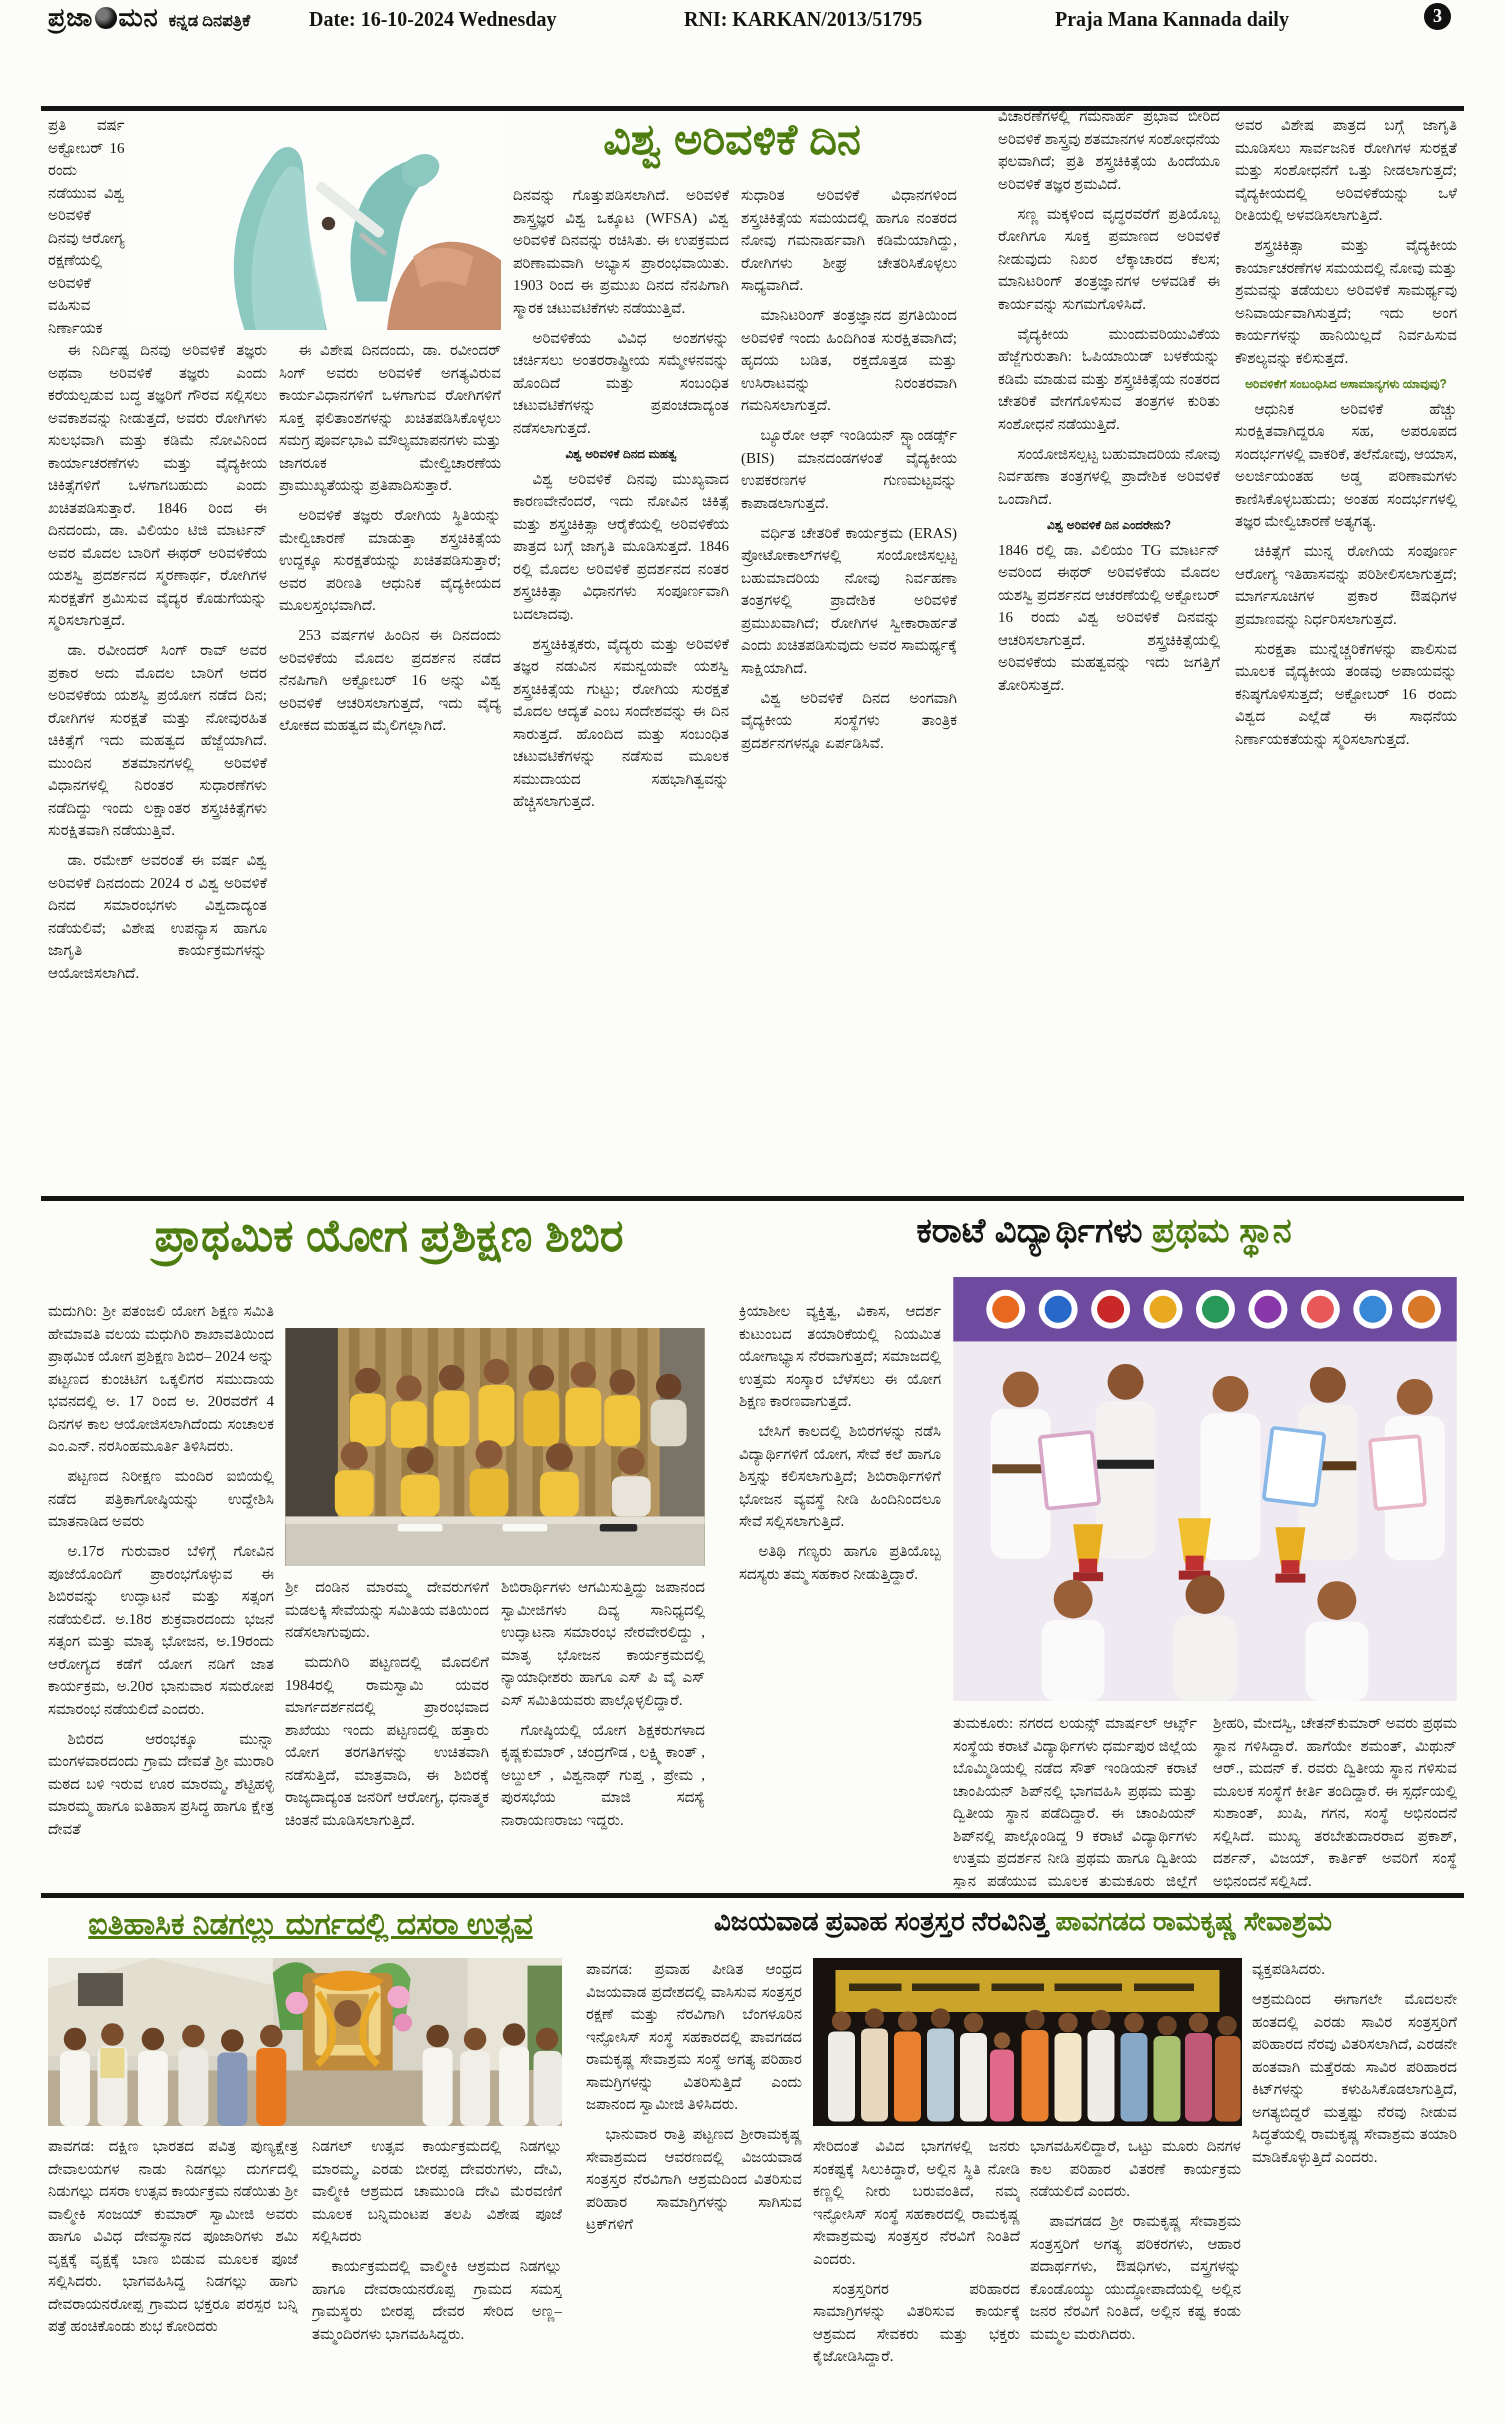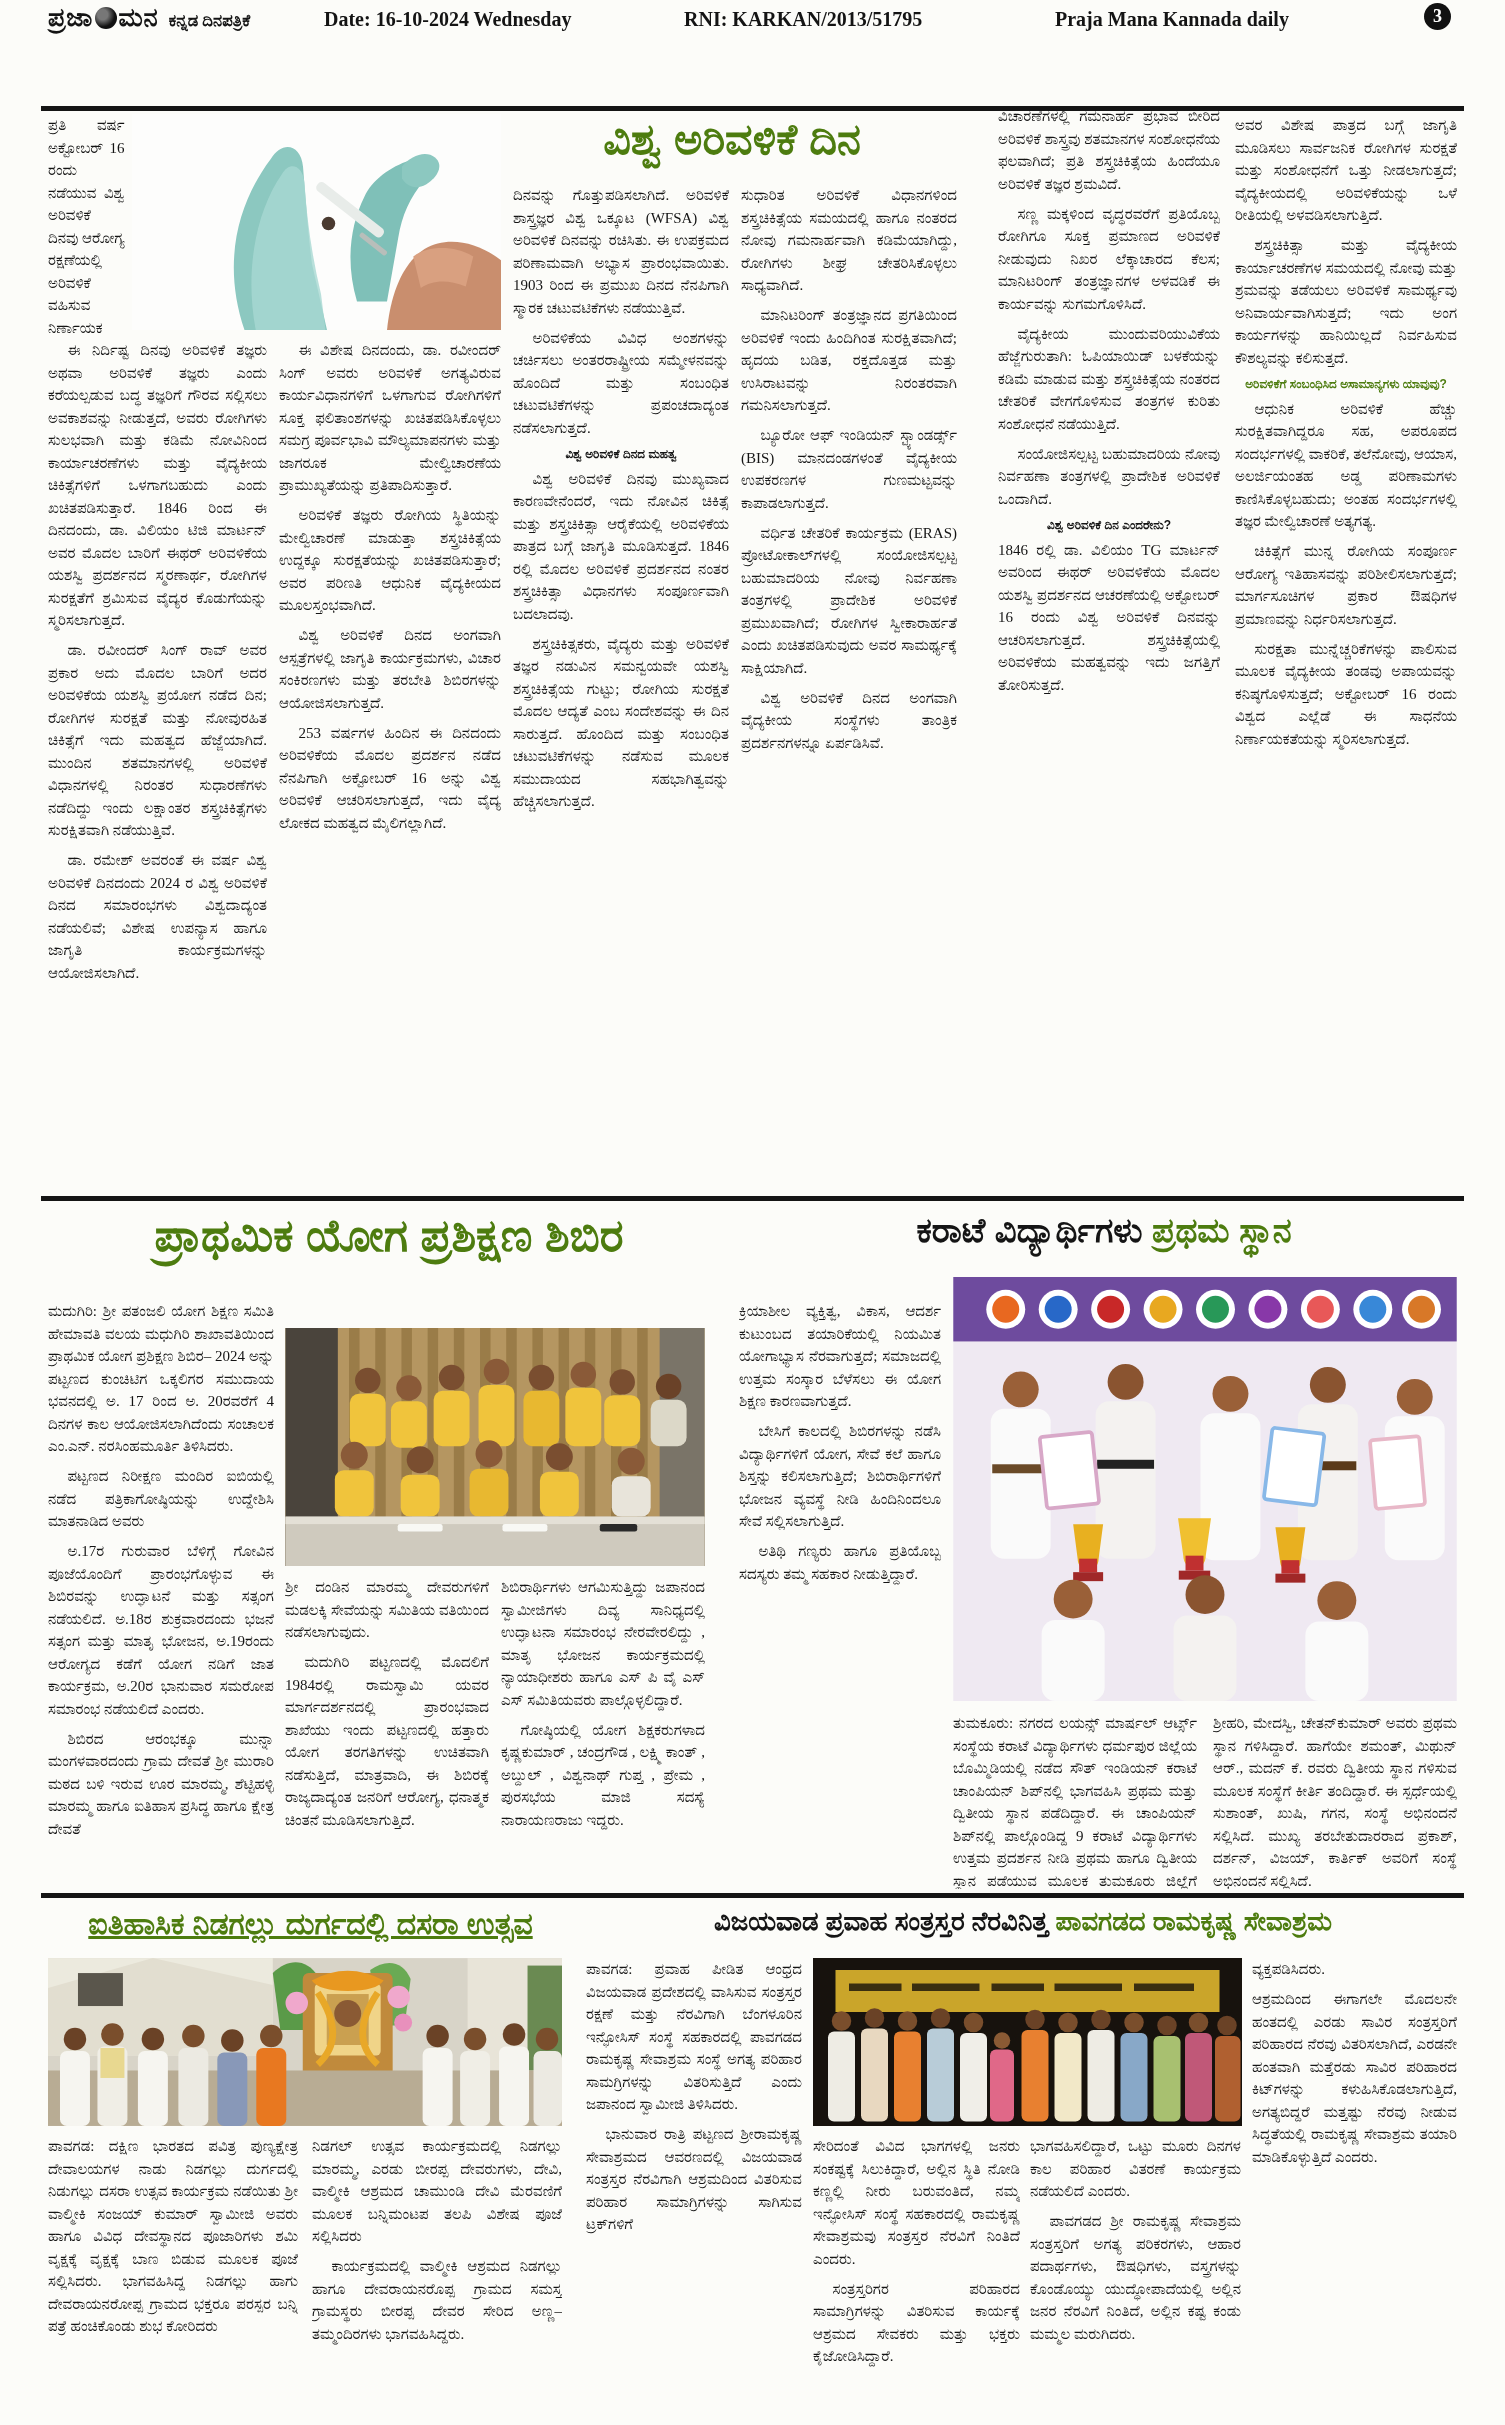--- a/index.html
+++ b/index.html
@@ -31,21 +31,21 @@
   .photo svg{display:block;}
   .wrap-right{float:right;margin:0 0 4.5px 7.5px;}
 </style>
 </head>
 <body>
 
 <div class="abs" style="left:0;top:92;width:1505px;height:40px;">
   <span class="abs" style="left:48px;top:3px;">
     <span class="logo-kn">ಪ್ರಜಾ</span><span class="logo-emblem"></span><span class="logo-kn">ಮನ</span><span class="tagline">ಕನ್ನಡ ದಿನಪತ್ರಿಕೆ</span>
   </span>
-  <span class="abs head-item" style="left:324px;top:7.5px;">Date: 16-10-2024 Wednesday</span>
+  <span class="abs head-item" style="left:309px;top:7.5px;">Date: 16-10-2024 Wednesday</span>
   <span class="abs head-item" style="left:684px;top:7.5px;">RNI: KARKAN/2013/51795</span>
   <span class="abs head-item" style="left:1055px;top:7.5px;">Praja Mana Kannada daily</span>
   <span class="abs page-circle" style="left:1424px;top:3px;">3</span>
 </div>
 <div class="abs rule" style="left:41px;top:106px;width:1423px;height:5.2px;"></div>
 
 <div class="abs headline h-red" style="left:507px;top:115px;width:450px;height:64px;font-size:43px;">ವಿಶ್ವ ಅರಿವಳಿಕೆ ದಿನ</div>
 
 <div class="abs col" style="left:48px;top:114px;width:453px;height:219px;">
   <span class="photo wrap-right" style="width:369px;height:216px;">
@@ -67,21 +67,20 @@
 
 <div class="abs col" style="left:48px;top:339px;width:219px;height:852px;">
   <p class="ind">ಈ ನಿರ್ದಿಷ್ಟ ದಿನವು ಅರಿವಳಿಕೆ ತಜ್ಞರು ಅಥವಾ ಅರಿವಳಿಕೆ ತಜ್ಞರು ಎಂದು ಕರೆಯಲ್ಪಡುವ ಬದ್ಧ ತಜ್ಞರಿಗೆ ಗೌರವ ಸಲ್ಲಿಸಲು ಅವಕಾಶವನ್ನು ನೀಡುತ್ತದೆ, ಅವರು ರೋಗಿಗಳು ಸುಲಭವಾಗಿ ಮತ್ತು ಕಡಿಮೆ ನೋವಿನಿಂದ ಕಾರ್ಯಾಚರಣೆಗಳು ಮತ್ತು ವೈದ್ಯಕೀಯ ಚಿಕಿತ್ಸೆಗಳಿಗೆ ಒಳಗಾಗಬಹುದು ಎಂದು ಖಚಿತಪಡಿಸುತ್ತಾರೆ. 1846 ರಿಂದ ಈ ದಿನದಂದು, ಡಾ. ವಿಲಿಯಂ ಟಿಜಿ ಮಾರ್ಟನ್ ಅವರ ಮೊದಲ ಬಾರಿಗೆ ಈಥರ್ ಅರಿವಳಿಕೆಯ ಯಶಸ್ವಿ ಪ್ರದರ್ಶನದ ಸ್ಮರಣಾರ್ಥ, ರೋಗಿಗಳ ಸುರಕ್ಷತೆಗೆ ಶ್ರಮಿಸುವ ವೈದ್ಯರ ಕೊಡುಗೆಯನ್ನು ಸ್ಮರಿಸಲಾಗುತ್ತದೆ.</p>
   <p class="ind">ಡಾ. ರವೀಂದರ್ ಸಿಂಗ್ ರಾವ್ ಅವರ ಪ್ರಕಾರ ಅದು ಮೊದಲ ಬಾರಿಗೆ ಅದರ ಅರಿವಳಿಕೆಯ ಯಶಸ್ವಿ ಪ್ರಯೋಗ ನಡೆದ ದಿನ; ರೋಗಿಗಳ ಸುರಕ್ಷತೆ ಮತ್ತು ನೋವುರಹಿತ ಚಿಕಿತ್ಸೆಗೆ ಇದು ಮಹತ್ವದ ಹೆಜ್ಜೆಯಾಗಿದೆ. ಮುಂದಿನ ಶತಮಾನಗಳಲ್ಲಿ ಅರಿವಳಿಕೆ ವಿಧಾನಗಳಲ್ಲಿ ನಿರಂತರ ಸುಧಾರಣೆಗಳು ನಡೆದಿದ್ದು ಇಂದು ಲಕ್ಷಾಂತರ ಶಸ್ತ್ರಚಿಕಿತ್ಸೆಗಳು ಸುರಕ್ಷಿತವಾಗಿ ನಡೆಯುತ್ತಿವೆ.</p>
   <p class="ind">ಡಾ. ರಮೇಶ್ ಅವರಂತೆ ಈ ವರ್ಷ ವಿಶ್ವ ಅರಿವಳಿಕೆ ದಿನದಂದು 2024 ರ ವಿಶ್ವ ಅರಿವಳಿಕೆ ದಿನದ ಸಮಾರಂಭಗಳು ವಿಶ್ವದಾದ್ಯಂತ ನಡೆಯಲಿವೆ; ವಿಶೇಷ ಉಪನ್ಯಾಸ ಹಾಗೂ ಜಾಗೃತಿ ಕಾರ್ಯಕ್ರಮಗಳನ್ನು ಆಯೋಜಿಸಲಾಗಿದೆ.</p>
 </div>
 
 <div class="abs col" style="left:279px;top:339px;width:222px;height:852px;">
   <p class="ind">ಈ ವಿಶೇಷ ದಿನದಂದು, ಡಾ. ರವೀಂದರ್ ಸಿಂಗ್ ಅವರು ಅರಿವಳಿಕೆ ಅಗತ್ಯವಿರುವ ಕಾರ್ಯವಿಧಾನಗಳಿಗೆ ಒಳಗಾಗುವ ರೋಗಿಗಳಿಗೆ ಸೂಕ್ತ ಫಲಿತಾಂಶಗಳನ್ನು ಖಚಿತಪಡಿಸಿಕೊಳ್ಳಲು ಸಮಗ್ರ ಪೂರ್ವಭಾವಿ ಮೌಲ್ಯಮಾಪನಗಳು ಮತ್ತು ಜಾಗರೂಕ ಮೇಲ್ವಿಚಾರಣೆಯ ಪ್ರಾಮುಖ್ಯತೆಯನ್ನು ಪ್ರತಿಪಾದಿಸುತ್ತಾರೆ.</p>
   <p class="ind">ಅರಿವಳಿಕೆ ತಜ್ಞರು ರೋಗಿಯ ಸ್ಥಿತಿಯನ್ನು ಮೇಲ್ವಿಚಾರಣೆ ಮಾಡುತ್ತಾ ಶಸ್ತ್ರಚಿಕಿತ್ಸೆಯ ಉದ್ದಕ್ಕೂ ಸುರಕ್ಷತೆಯನ್ನು ಖಚಿತಪಡಿಸುತ್ತಾರೆ; ಅವರ ಪರಿಣತಿ ಆಧುನಿಕ ವೈದ್ಯಕೀಯದ ಮೂಲಸ್ತಂಭವಾಗಿದೆ.</p>
-  <p class="ind">ವಿಶ್ವ ಅರಿವಳಿಕೆ ದಿನದ ಅಂಗವಾಗಿ ಆಸ್ಪತ್ರೆಗಳಲ್ಲಿ ಜಾಗೃತಿ ಕಾರ್ಯಕ್ರಮಗಳು, ವಿಚಾರ ಸಂಕಿರಣಗಳು ಮತ್ತು ತರಬೇತಿ ಶಿಬಿರಗಳನ್ನು ಆಯೋಜಿಸಲಾಗುತ್ತದೆ.</p>
   <p class="ind">253 ವರ್ಷಗಳ ಹಿಂದಿನ ಈ ದಿನದಂದು ಅರಿವಳಿಕೆಯ ಮೊದಲ ಪ್ರದರ್ಶನ ನಡೆದ ನೆನಪಿಗಾಗಿ ಅಕ್ಟೋಬರ್ 16 ಅನ್ನು ವಿಶ್ವ ಅರಿವಳಿಕೆ ಆಚರಿಸಲಾಗುತ್ತದೆ, ಇದು ವೈದ್ಯ ಲೋಕದ ಮಹತ್ವದ ಮೈಲಿಗಲ್ಲಾಗಿದೆ.</p>
 </div>
 
 <div class="abs col" style="left:513px;top:184px;width:216px;height:1006px;">
   <p>ದಿನವನ್ನು ಗೊತ್ತುಪಡಿಸಲಾಗಿದೆ. ಅರಿವಳಿಕೆ ಶಾಸ್ತ್ರಜ್ಞರ ವಿಶ್ವ ಒಕ್ಕೂಟ (WFSA) ವಿಶ್ವ ಅರಿವಳಿಕೆ ದಿನವನ್ನು ರಚಿಸಿತು. ಈ ಉಪಕ್ರಮದ ಪರಿಣಾಮವಾಗಿ ಅಭ್ಯಾಸ ಪ್ರಾರಂಭವಾಯಿತು. 1903 ರಿಂದ ಈ ಪ್ರಮುಖ ದಿನದ ನೆನಪಿಗಾಗಿ ಸ್ಮಾರಕ ಚಟುವಟಿಕೆಗಳು ನಡೆಯುತ್ತಿವೆ.</p>
   <p class="ind">ಅರಿವಳಿಕೆಯ ವಿವಿಧ ಅಂಶಗಳನ್ನು ಚರ್ಚಿಸಲು ಅಂತರರಾಷ್ಟ್ರೀಯ ಸಮ್ಮೇಳನವನ್ನು ಹೊಂದಿದೆ ಮತ್ತು ಸಂಬಂಧಿತ ಚಟುವಟಿಕೆಗಳನ್ನು ಪ್ರಪಂಚದಾದ್ಯಂತ ನಡೆಸಲಾಗುತ್ತದೆ.</p>
   <div class="subhead">ವಿಶ್ವ ಅರಿವಳಿಕೆ ದಿನದ ಮಹತ್ವ</div>
   <p class="ind">ವಿಶ್ವ ಅರಿವಳಿಕೆ ದಿನವು ಮುಖ್ಯವಾದ ಕಾರಣವೇನೆಂದರೆ, ಇದು ನೋವಿನ ಚಿಕಿತ್ಸೆ ಮತ್ತು ಶಸ್ತ್ರಚಿಕಿತ್ಸಾ ಆರೈಕೆಯಲ್ಲಿ ಅರಿವಳಿಕೆಯ ಪಾತ್ರದ ಬಗ್ಗೆ ಜಾಗೃತಿ ಮೂಡಿಸುತ್ತದೆ. 1846 ರಲ್ಲಿ ಮೊದಲ ಅರಿವಳಿಕೆ ಪ್ರದರ್ಶನದ ನಂತರ ಶಸ್ತ್ರಚಿಕಿತ್ಸಾ ವಿಧಾನಗಳು ಸಂಪೂರ್ಣವಾಗಿ ಬದಲಾದವು.</p>
   <p class="ind">ಶಸ್ತ್ರಚಿಕಿತ್ಸಕರು, ವೈದ್ಯರು ಮತ್ತು ಅರಿವಳಿಕೆ ತಜ್ಞರ ನಡುವಿನ ಸಮನ್ವಯವೇ ಯಶಸ್ವಿ ಶಸ್ತ್ರಚಿಕಿತ್ಸೆಯ ಗುಟ್ಟು; ರೋಗಿಯ ಸುರಕ್ಷತೆ ಮೊದಲ ಆದ್ಯತೆ ಎಂಬ ಸಂದೇಶವನ್ನು ಈ ದಿನ ಸಾರುತ್ತದೆ. ಹೊಂದಿದ ಮತ್ತು ಸಂಬಂಧಿತ ಚಟುವಟಿಕೆಗಳನ್ನು ನಡೆಸುವ ಮೂಲಕ ಸಮುದಾಯದ ಸಹಭಾಗಿತ್ವವನ್ನು ಹೆಚ್ಚಿಸಲಾಗುತ್ತದೆ.</p>
 </div>

